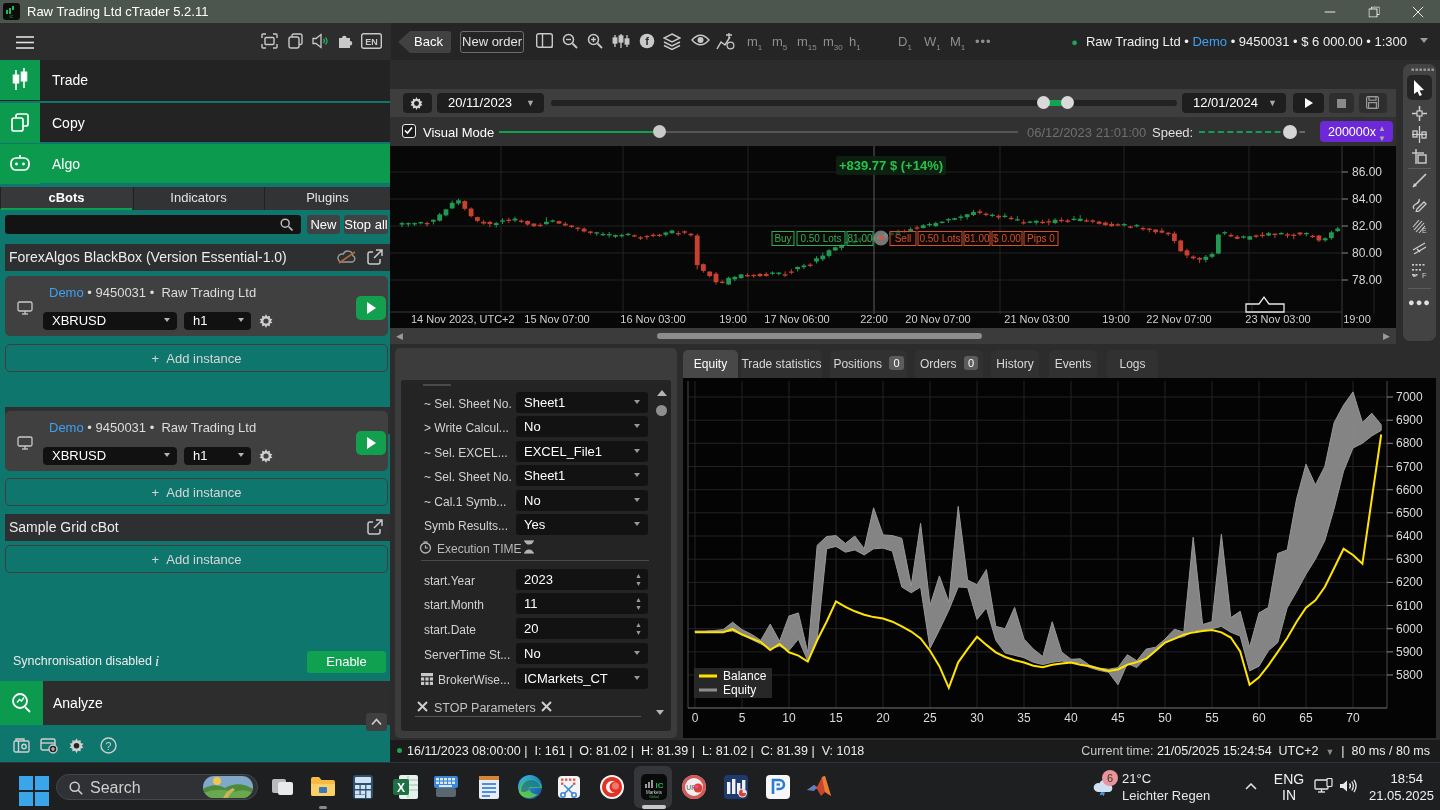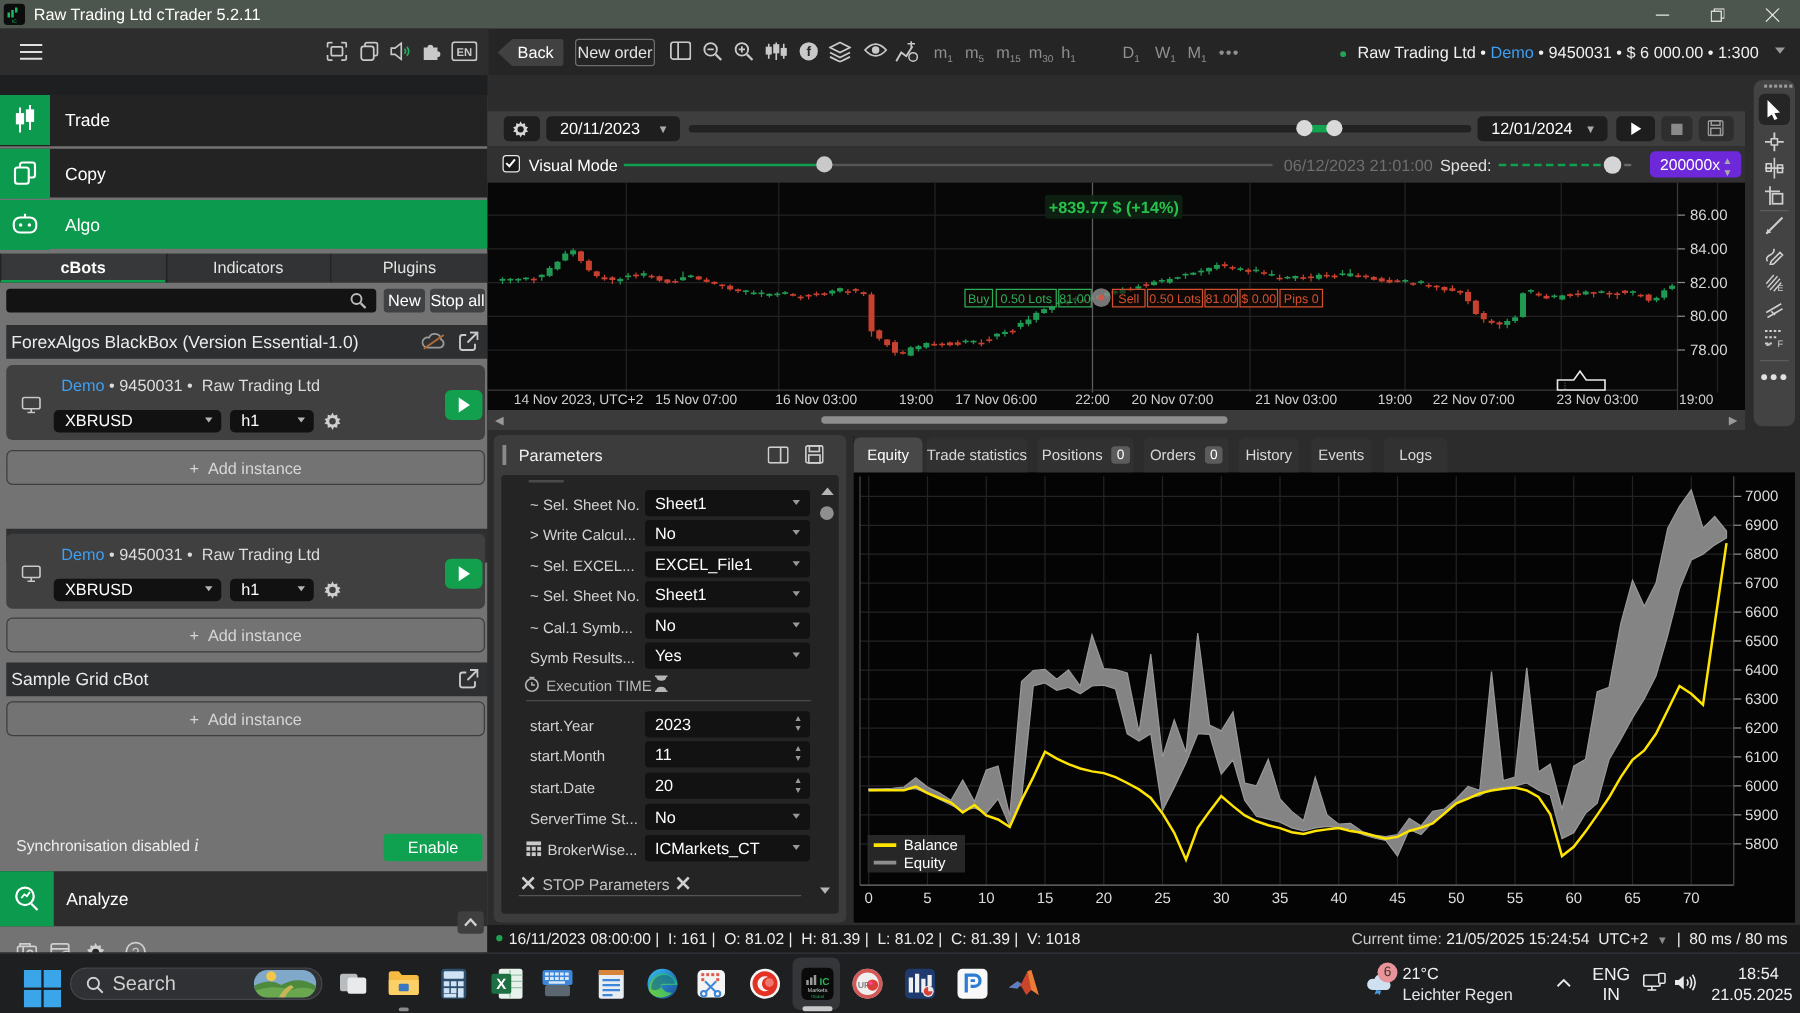--- a/index.html
+++ b/index.html
@@ -22,21 +22,21 @@
 .tfb { position:absolute; top:11px; font-size:13px; color:#8f8f8f; }
 .tfb sub { font-size:8px; }
 #backbtn { position:absolute; left:398px; top:8px; width:53px; height:22px; background:#414141; color:#fff; font-size:13px; text-align:center; line-height:22px; clip-path:polygon(12px 0, 100% 0, 100% 100%, 12px 100%, 0 50%); border-radius:0 3px 3px 0; padding-left:8px; }
 #neworder { position:absolute; left:460px; top:8px; width:64px; height:22px; border:1px solid #6d6d6d; border-radius:3px; color:#e3e3e3; font-size:13px; text-align:center; line-height:20px; }
 #acct { position:absolute; right:33px; top:11px; font-size:13px; color:#f0f0f0; }
 #acct .demo { color:#3da0f5; }
 #acct .dot { color:#21a353; margin-right:8px; font-size:11px; }
 #acctcaret { position:absolute; right:12px; top:15px; width:0; height:0; border-left:4px solid transparent; border-right:4px solid transparent; border-top:5px solid #9a9a9a; }
 
 
-#sidebar { left:0; top:76px; width:390px; height:702px; background:#737373; }
+#sidebar { left:0; top:60px; width:390px; height:702px; background:#0f766e; }
 .navrow { position:absolute; left:0; width:390px; height:40px; background:#232323; color:#fff; }
 .navrow .ic { position:absolute; left:0; top:0; width:40px; height:40px; background:#0c9b4e; }
 .navrow .lbl { position:absolute; left:52px; top:12px; font-size:14px; }
 .navrow.sel { background:#0c9b4e; }
 #tabs3 { position:absolute; left:0; top:127px; width:390px; height:23px; background:#333436; }
 #tabs3 .t { position:absolute; top:0; height:23px; text-align:center; font-size:13px; color:#e3e3e3; line-height:22px; background:#323334; border-left:1px solid #222; }
 #tabs3 .t.on { color:#fff; font-weight:bold; border-bottom:2px solid #0fa04f; background:#373839; }
 #srow { position:absolute; left:0; top:151px; width:390px; height:30px; }
 #sinput { position:absolute; left:5px; top:4px; width:296px; height:19px; background:#131313; border-radius:3px; }
 .sbtn { position:absolute; top:4px; height:19px; background:#404142; border-radius:3px; color:#fff; font-size:13px; text-align:center; line-height:19px; }
@@ -793,37 +793,20 @@
           <path d="M856 158 L869 158 L874 151 L879 158 L894 158 L894 166 L856 166 Z" fill="#070707" stroke="#e8e8e8" stroke-width="1.3"></path>
           <text x="859" y="164" font-size="6" fill="#999" font-family="Liberation Sans, sans-serif">⋮</text>
         </svg></div>
   <div id="hscroll">
     <div class="ar" style="left:6px; top:3px;">◀</div>
     <div class="thumb"></div>
     <div class="ar" style="right:6px; top:3px;">▶</div>
   </div>
 
   <div id="params">
-    <div class="hdr">
-          <span style="position:absolute; left:7px; top:8px; width:3px; height:16px; background:#8a8a8a;"></span>
-          <span style="position:absolute; left:20px; top:9px;">Parameters</span>
-      <svg style="position:absolute; right:46px; top:9px;" width="17" height="14" viewBox="0 0 17 14">
-            <g fill="none" stroke="#d0d0d0" stroke-width="1.3">
-              <rect x="0.7" y="0.7" width="15.6" height="12.6" rx="1.5"></rect>
-              <line x1="10.5" y1="1" x2="10.5" y2="13"></line>
-            </g>
-          </svg>
-      <svg style="position:absolute; right:18px; top:8px;" width="15" height="15" viewBox="0 0 15 15">
-            <g fill="none" stroke="#d0d0d0" stroke-width="1.3">
-              <rect x="0.7" y="0.7" width="13.6" height="13.6" rx="1.5"></rect>
-              <rect x="3.5" y="0.7" width="8" height="4.5"></rect>
-              <rect x="3" y="8" width="9" height="6.7"></rect>
-            </g>
-          </svg>
-    </div>
     <div class="inner">
           <div style="position:absolute; left:22px; top:4px; width:28px; height:2px; background:#4a4a4a;"></div>
           <div class="prow" style="top:11px;">
             <div class="lb" style="left:23px;">~ Sel. Sheet No.</div>
             <div class="dd2"><span style="margin-left:8px; line-height:21px; display:inline-block;">Sheet1</span><span class="cr"></span></div>
           </div>
           <div class="prow" style="top:35px;">
             <div class="lb" style="left:23px;">&gt; Write Calcul...</div>
             <div class="dd2"><span style="margin-left:8px; line-height:21px; display:inline-block;">No</span><span class="cr"></span></div>
           </div>

